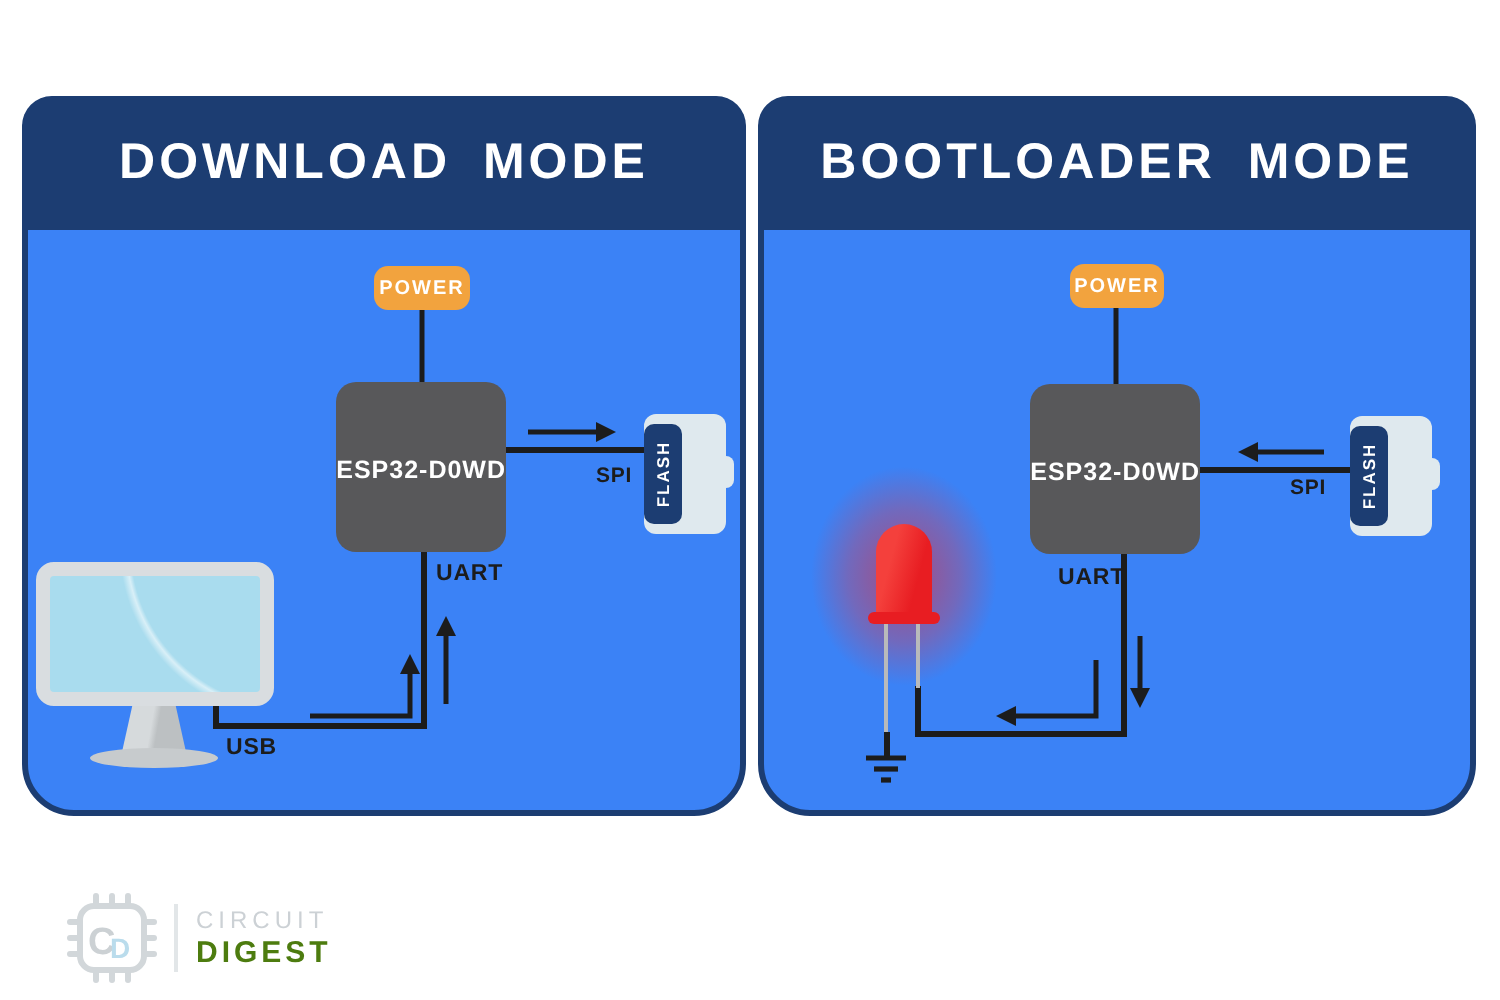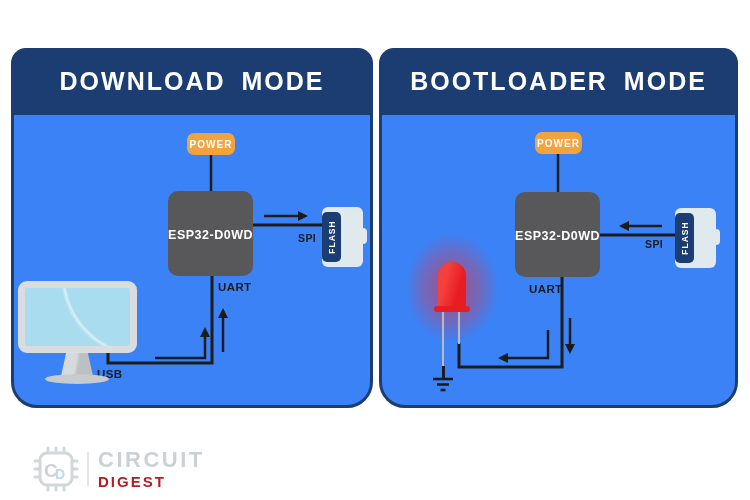--- a/index.html
+++ b/index.html
@@ -99,24 +99,24 @@
     border-radius:3px;
   }
   .led-leg { position:absolute; width:2px; background:#b9babb; }
   .led-leg-black { position:absolute; width:3px; background:#1c1c1c; }
   
   .brand { position:absolute; left:33px; top:446px; display:flex; align-items:center; }
   .brand-divider {
     width:2px; height:34px; background:#e2e6e8; margin-left:8px; margin-right:9px;
   }
   .brand-name-top {
-    color:#ccd1d5; font-weight:bold; font-size:22px; letter-spacing:2.5px; line-height:1;
+    color:#ccd1d5; font-weight:normal; font-size:12px; letter-spacing:2.5px; line-height:1;
   }
   .brand-name-bottom {
-    color:#b91c1c; font-weight:bold; font-size:15px; letter-spacing:2px; line-height:1; margin-top:3px;
+    color:#4d7c0f; font-weight:bold; font-size:15px; letter-spacing:2px; line-height:1; margin-top:3px;
   }
 </style>
 </head>
 <body>
 
 <div class="canvas">
 
   <section class="panel panel-1">
     <div class="layer layer-1">
       <header class="panel-header">
@@ -157,21 +157,21 @@
       </div>
 
       <div class="flash" style="left:311px; top:159px;">
         <div class="flash-strip">
           <span class="flash-label">FLASH</span>
         </div>
       </div>
 
       <span class="lbl lbl-small" style="left:271px; top:184px;">SPI</span>
       <span class="lbl" style="left:163px; top:233px;padding-left:44px;">UART</span>
-      <span class="lbl" style="left:86px; top:320px;">USB</span>
+      <span class="lbl" style="left:102px; top:320px;">USB</span>
 
       <div class="monitor-body" style="left:7px; top:233px;"></div>
       <div class="monitor-neck" style="left:50px; top:305px;"></div>
       <div class="monitor-base" style="left:34px; top:326px;"></div>
     </div>
   </section>
 
   <section class="panel panel-2">
     <div class="layer layer-2">
       <header class="panel-header">

